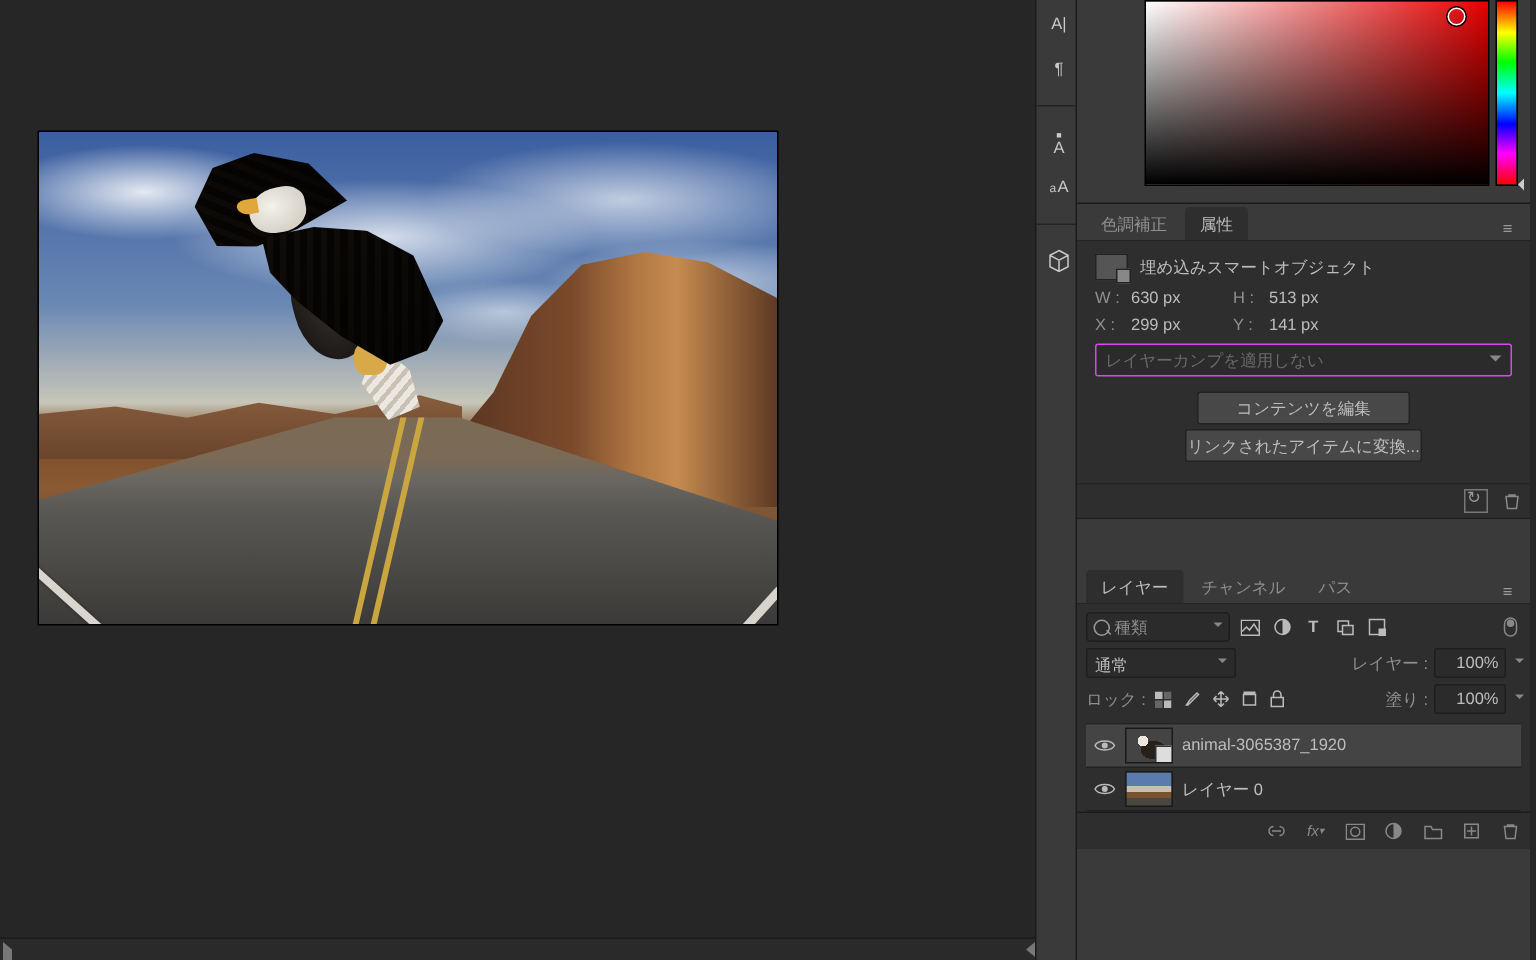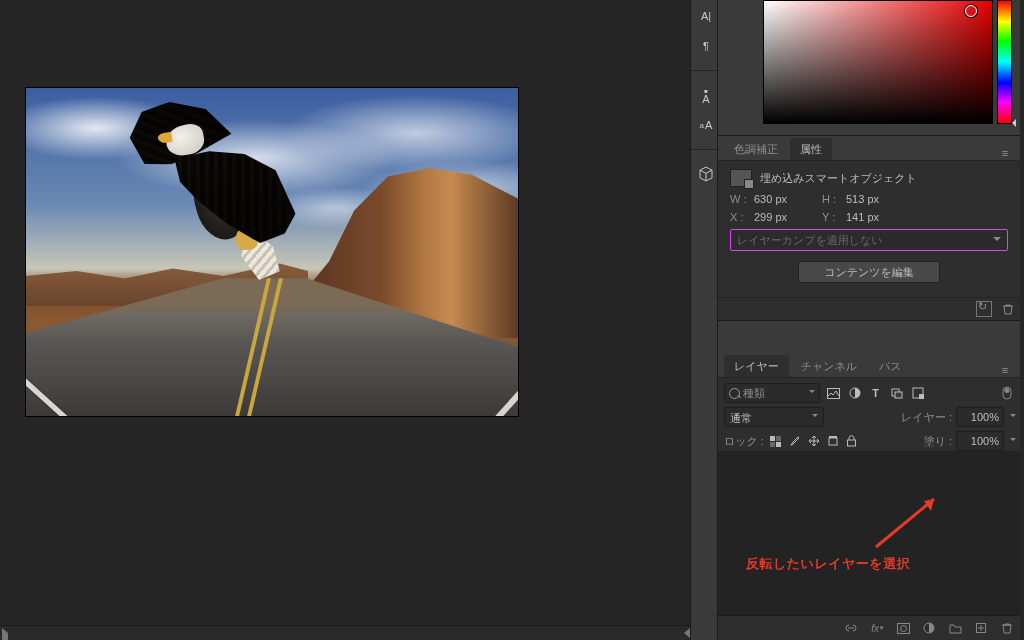--- a/index.html
+++ b/index.html
@@ -370,20 +370,21 @@
             <span class="val">299 px</span>
           </div>
         <div class="dim">
             <span class="label">Y :</span>
             <span class="val">141 px</span>
           </div>
       </div>
       <div class="sel-field">レイヤーカンプを適用しない</div>
       <div class="btn-col">
         <div class="btn">コンテンツを編集</div>
+        <div class="btn">リンクされたアイテムに変換...</div>
       </div>
     </div>
     <div class="panel-footer">
       <div class="wrap-icon"></div>
       <div class="trash">
         <svg width="12" height="12" viewBox="0 0 12 12">
             <path d="M2 3H10L9 11H3Z M4 3V2H8V3 M1.5 3H10.5" stroke="#888" stroke-width="1" fill="none"></path>
           </svg>
       </div>
     </div>
@@ -478,29 +479,48 @@
             </svg>
           </div>
         <div class="opa-group" style="margin-left:auto;align-items:center;">
           <span style="color:var(--muted);">塗り :</span>
           <div class="opa-wrap">
               <div class="opa-field">100%</div>
             </div>
         </div>
       </div>
 
-    </div>
-
-    <div class="empty-area">
-      <svg class="arrow-svg" viewBox="0 0 80 62">
-        <line x1="8" y1="56" x2="66" y2="8" stroke="#e23b2a" stroke-width="3"></line>
-        <polygon points="66,8 56,10 63,20" fill="#e23b2a"></polygon>
-      </svg>
-      <div class="annotation">反転したいレイヤーを選択</div>
-    </div>
+      <div class="layer-list">
+        <div class="layer selected">
+          <div class="eye">
+              <svg width="15" height="10" viewBox="0 0 15 10">
+                <path d="M1 5C3 1 12 1 14 5 12 9 3 9 1 5Z" stroke="#bbb" fill="none"></path>
+                <circle cx="7.5" cy="5" r="2" fill="#bbb"></circle>
+              </svg>
+            </div>
+          <div class="ly-thumb smart">
+              <div class="thumb-eagle"></div>
+            </div>
+          <span>animal-3065387_1920</span>
+        </div>
+        <div class="layer">
+          <div class="eye">
+              <svg width="15" height="10" viewBox="0 0 15 10">
+                <path d="M1 5C3 1 12 1 14 5 12 9 3 9 1 5Z" stroke="#bbb" fill="none"></path>
+                <circle cx="7.5" cy="5" r="2" fill="#bbb"></circle>
+              </svg>
+            </div>
+          <div class="ly-thumb">
+              <div class="thumb-bg"></div>
+            </div>
+          <span>レイヤー 0</span>
+        </div>
+      </div>
+    </div>
+
 
     <div class="ly-footer">
       <div class="ft-ico">
           <svg width="14" height="10" viewBox="0 0 14 10">
             <path d="M4 5H10 M5 2A3 3 0 0 0 5 8 M9 2A3 3 0 0 1 9 8" stroke="#888" fill="none"></path>
           </svg>
         </div>
       <div class="ft-ico" style="font-style:italic;font-size:10px;">
           <span>fx</span>
           <span style="font-size:7px;">▾</span>

